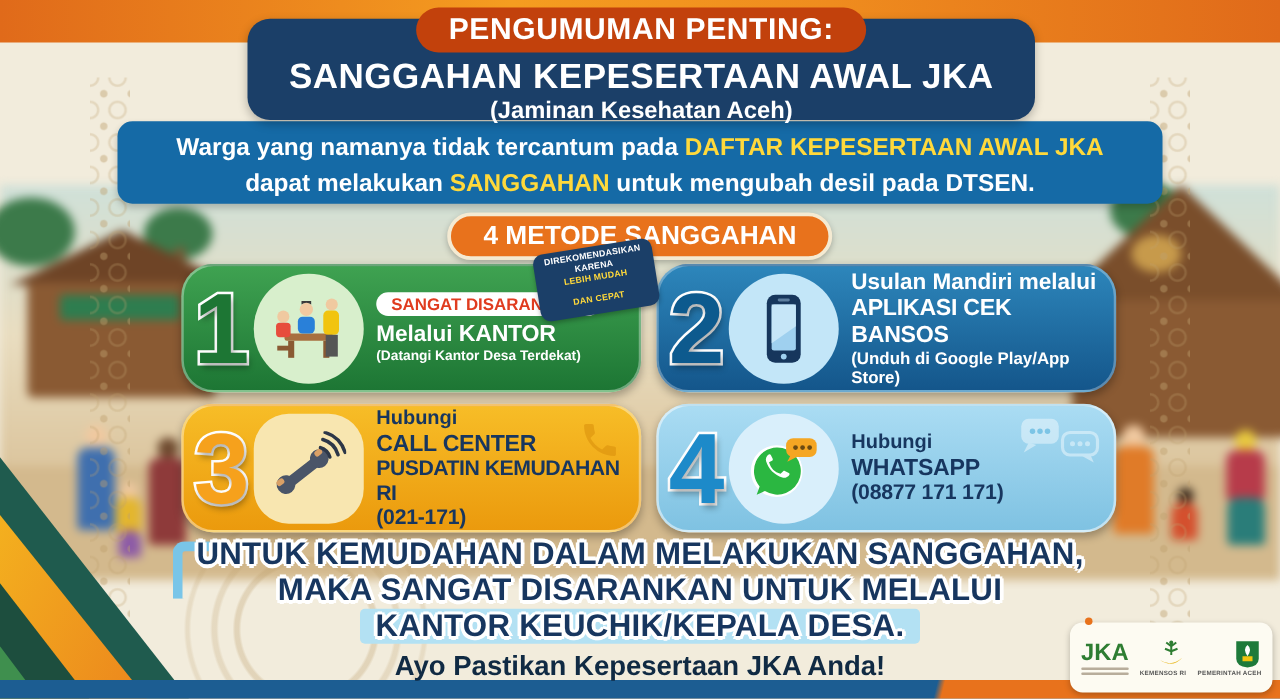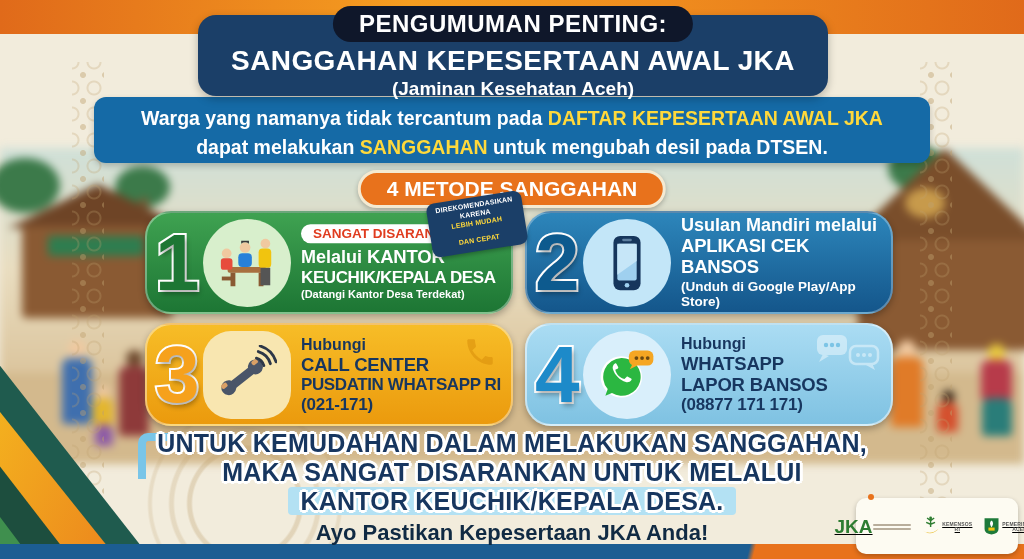--- a/index.html
+++ b/index.html
@@ -38,21 +38,21 @@
   .corner-bl div{position:absolute;inset:0;}
   .tri-teal{background:#1f5b4e;clip-path:polygon(0 8%,72% 100%,0 100%);}
   .tri-orange{background:linear-gradient(120deg,#f5b81f,#e8721c);clip-path:polygon(0 30%,56% 100%,0 100%);}
   .tri-dgreen{background:#1d4e3e;clip-path:polygon(0 56%,34% 100%,0 100%);}
   .tri-green{background:#3f8f4e;clip-path:polygon(0 80%,15% 100%,0 100%);}
 
   
   .header-box{left:198px;top:15px;width:630px;height:81px;background:#1b3f68;
      border-radius:18px;text-align:center;box-shadow:0 3px 8px rgba(0,0,0,.25);}
   .kicker{position:absolute;left:50%;top:-9px;transform:translateX(-50%);
-     background:#0f172a;color:#fff;font-weight:900;font-size:24px;letter-spacing:.5px;
+     background:#c2410c;color:#fff;font-weight:900;font-size:24px;letter-spacing:.5px;
      padding:4px 26px;border-radius:22px;white-space:nowrap;}
   .title{margin-top:30px;color:#fff;font-weight:900;font-size:28px;letter-spacing:.4px;}
   .subtitle{color:#fff;font-weight:800;font-size:19px;margin-top:1px;}
 
   .intro-box{left:94px;top:97px;width:836px;height:66px;background:#156aa6;
      border-radius:12px;color:#fff;text-align:center;font-size:19.5px;font-weight:700;
      line-height:1.5;padding-top:7px;box-sizing:border-box;box-shadow:0 3px 6px rgba(0,0,0,.2);}
   .hl{color:#ffd93b;font-weight:800;}
 
   .methods-pill{left:50%;top:170px;transform:translateX(-50%);
@@ -97,21 +97,21 @@
   .foot-hl{background:#b3e1f3;padding:0 12px;border-radius:4px;}
   .quote{left:138px;top:433px;width:26px;height:38px;border-left:8px solid #79c5e8;
      border-top:8px solid #79c5e8;border-top-left-radius:10px;}
   .cta{left:0;top:520px;width:1024px;text-align:center;color:#102a43;
      font-weight:800;font-size:22px;}
 
   
   .logo-panel{right:6px;bottom:5px;width:162px;height:56px;background:#fdfbf2;
      border-radius:10px;display:flex;align-items:center;justify-content:center;
      gap:9px;box-shadow:0 2px 5px rgba(0,0,0,.25);z-index:5;}
-  .logo{display:flex;flex-direction:row;align-items:center;line-height:1;text-decoration:underline;}
+  .logo{display:flex;flex-direction:column;align-items:flex-end;line-height:1;}
   .jka-text{font-size:19px;font-weight:900;color:#2e7d32;position:relative;}
   .jka-dot{position:absolute;left:12px;top:-4px;width:6px;height:6px;background:#e8721c;border-radius:50%;}
   .cap-lines div{width:38px;height:2px;background:#9a8c76;margin-top:2px;border-radius:1px;opacity:.7;}
   .logo-cap{font-size:5px;font-weight:700;color:#555;margin-top:2px;text-align:center;letter-spacing:.2px;}
   .z5{z-index:5;} .z6{z-index:6;}
 </style>
 </head>
 <body>
 
 <div class="poster">
@@ -191,21 +191,20 @@
           <path d="M26 12 a6 6 0 0 1 8 0 v-3 h-8 z" fill="#3a3a3a"></path>
           <rect x="23" y="22" width="14" height="14" rx="4" fill="#2980d9"></rect>
           <circle cx="51" cy="12" r="5" fill="#f0c9a0"></circle>
           <rect x="44" y="17" width="13" height="20" rx="4" fill="#f1c40f"></rect>
           <rect x="46" y="37" width="10" height="18" fill="#555"></rect>
         </svg>
       </div>
       <div class="ctext">
         <span class="badge">SANGAT DISARANKAN!</span>
         <div><span class="t-plain">Melalui </span><span class="t-bold">KANTOR</span></div>
-        <div class="t-fit">KEUCHIK/KEPALA DESA</div>
         <div class="t-note">(Datangi Kantor Desa Terdekat)</div>
       </div>
     </div>
 
     <div class="card card-2 c-light">
       <div class="num num-2">2</div>
       <div class="icon-blob blob-2">
         <svg width="56" height="62" viewBox="0 0 56 64">
           <rect x="14" y="4" width="28" height="56" rx="7" fill="#16365c"></rect>
           <rect x="18" y="12" width="20" height="38" rx="2" fill="#9fd0ef"></rect>
@@ -238,21 +237,21 @@
         </svg>
       </div>
       <div class="watermark">
         <svg width="34" height="34" viewBox="0 0 24 24">
             <path fill="#d98f0b" d="M6.6 10.8c1.4 2.8 3.8 5.1 6.6 6.6l2.2-2.2c.3-.3.7-.4 1-.2 1.1.4 2.3.6 3.6.6.6 0 1 .4 1 1V20c0 .6-.4 1-1 1C10.8 21 3 13.2 3 4c0-.6.4-1 1-1h3.5c.6 0 1 .4 1 1 0 1.2.2 2.4.6 3.6.1.3 0 .7-.2 1l-2.3 2.2z"></path>
           </svg>
       </div>
       <div class="ctext">
         <div class="t-plain" style="font-size:16px;">Hubungi</div>
         <div class="t-bold">CALL CENTER</div>
-        <div class="t-fit">PUSDATIN WHATSAPP RI</div>
+        <div class="t-fit">PUSDATIN KEMUDAHAN RI</div>
         <div class="t-bold" style="font-size:17px;">(021-171)</div>
       </div>
     </div>
 
     <div class="card card-4 c-dark">
       <div class="num num-4">4</div>
       <div class="icon-blob blob-4">
         <svg width="64" height="58" viewBox="0 0 68 60">
           <circle cx="28" cy="32" r="22" fill="#fff"></circle>
           <path d="M28 12 a20 20 0 1 1 -10 37 l-7 3 2.5-7 A20 20 0 0 1 28 12z" fill="#2bb741"></path>
@@ -274,21 +273,20 @@
           <rect x="35" y="13" width="28" height="18" rx="6" fill="none" stroke="#eaf7fd" stroke-width="2.5"></rect>
           <path d="M57 30 l3 7 -9-5z" fill="#eaf7fd"></path>
           <circle cx="43" cy="22" r="2" fill="#eaf7fd"></circle>
             <circle cx="49" cy="22" r="2" fill="#eaf7fd"></circle>
             <circle cx="55" cy="22" r="2" fill="#eaf7fd"></circle>
         </svg>
       </div>
       <div class="ctext">
         <div class="t-plain" style="font-size:16px;">Hubungi</div>
         <div class="t-bold">WHATSAPP</div>
-        <div class="t-bold">LAPOR BANSOS</div>
         <div class="t-bold" style="font-size:17px;">(08877 171 171)</div>
       </div>
     </div>
   </div>
 
   <div class="abs quote z5"></div>
   <div class="abs foot-msg z5">
     <div>UNTUK KEMUDAHAN DALAM MELAKUKAN SANGGAHAN,</div>
     <div>MAKA SANGAT DISARANKAN UNTUK MELALUI</div>
     <div><span class="foot-hl">KANTOR KEUCHIK/KEPALA DESA.</span></div>

